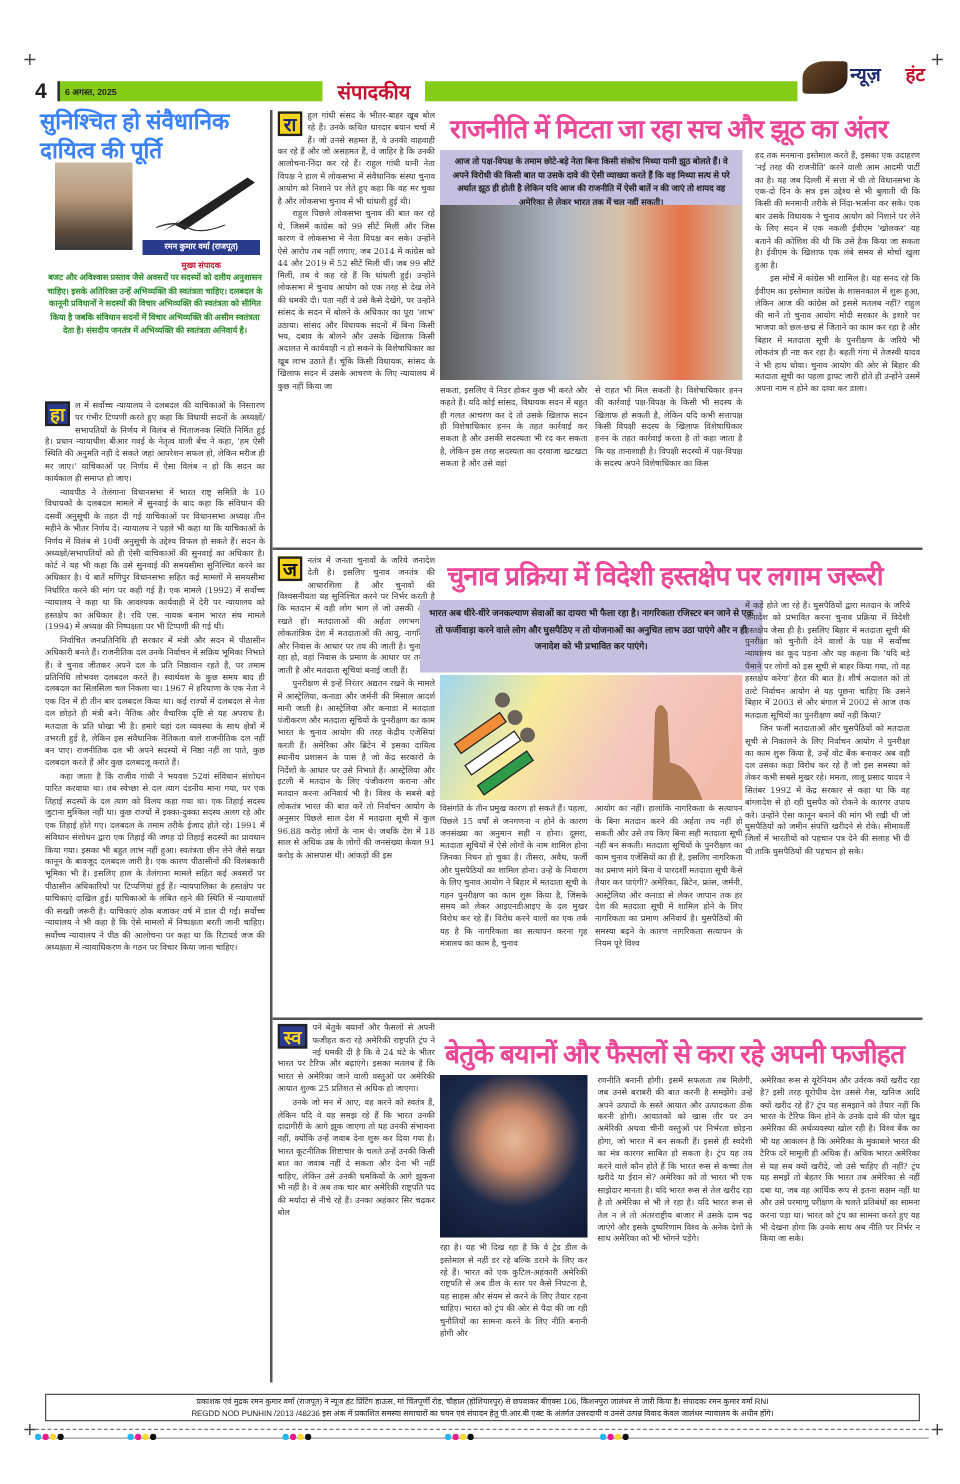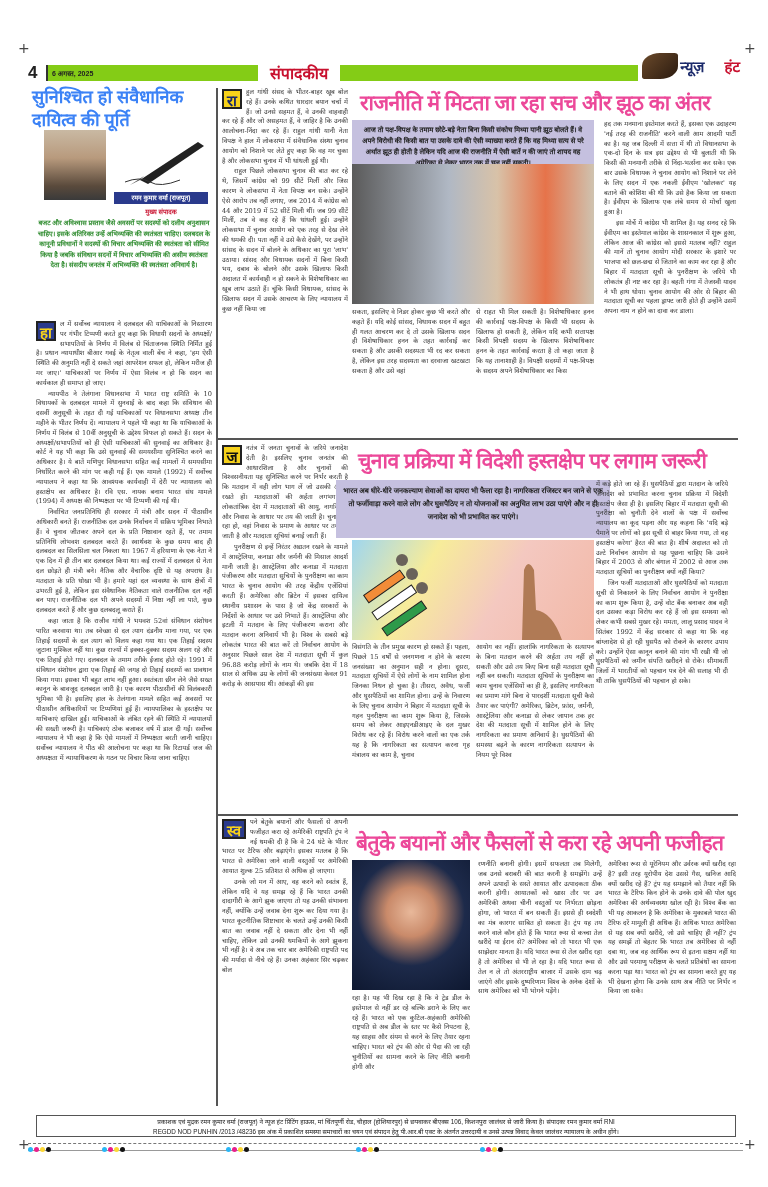--- a/index.html
+++ b/index.html
@@ -3,21 +3,21 @@
 <meta charset="utf-8">
 <style>
 *{box-sizing:border-box;margin:0;padding:0}
 body{width:768px;height:1187px;background:#fff;font-family:"DejaVu Serif",serif;color:#222;position:relative;overflow:hidden}
 .crop{position:absolute;color:#444;font:14px "DejaVu Sans",sans-serif}
 .header{position:absolute;left:28px;top:63px;width:712px;height:20px;display:flex;align-items:center}
 .pgnum{font:bold 17px "Liberation Sans",sans-serif;width:14px}
 .hbar{flex:1;height:16px;background:#84cc16;display:flex;align-items:center;position:relative;margin-left:4px;border-left:2px solid #333}
 .hdate{font:bold 7px "Liberation Sans",sans-serif;margin-left:4px}
 .hsection{position:absolute;left:210px;top:-3px;background:#fff;padding:0 12px;color:#c8102e;font:bold 16px "Liberation Sans",sans-serif}
-.logo{position:absolute;right:0;top:-16px;display:flex;align-items:center;background:#fff;padding-left:4px;height:34px}
+.logo{position:absolute;right:0;top:-16px;display:flex;align-items:flex-start;background:#fff;padding-left:4px;height:34px}
 .logo .eagle{width:36px;height:26px;background:linear-gradient(135deg,#6b4a2b,#2a1a0f);border-radius:50% 10% 50% 10%;margin-right:2px}
 .logo .l1{font:bold 15px "Liberation Sans",sans-serif;color:#1b2a6b}
 .logo .l2{font:bold 15px "Liberation Sans",sans-serif;color:#c8102e;margin-left:20px}
 .col{position:absolute;font-size:6.6px;line-height:9.8px;text-align:justify;color:#333;overflow:hidden}
 .col p{text-indent:12px;margin-bottom:1px}
 .vrule{position:absolute;width:2px;background:#555}
 .hrule{position:absolute;height:2px;background:#555}
 .edtitle{position:absolute;left:32px;top:86px;width:180px;font:bold 18px "Liberation Sans",sans-serif;line-height:23px;color:#3b82f6}
 .photo1{position:absolute;left:44px;top:130px;width:62px;height:70px;background:linear-gradient(180deg,#c9b9a3 0%,#b89a7d 40%,#5a4a3c 80%,#3a3a3a 100%)}
 .pen{position:absolute;left:120px;top:136px;width:86px;height:50px}

